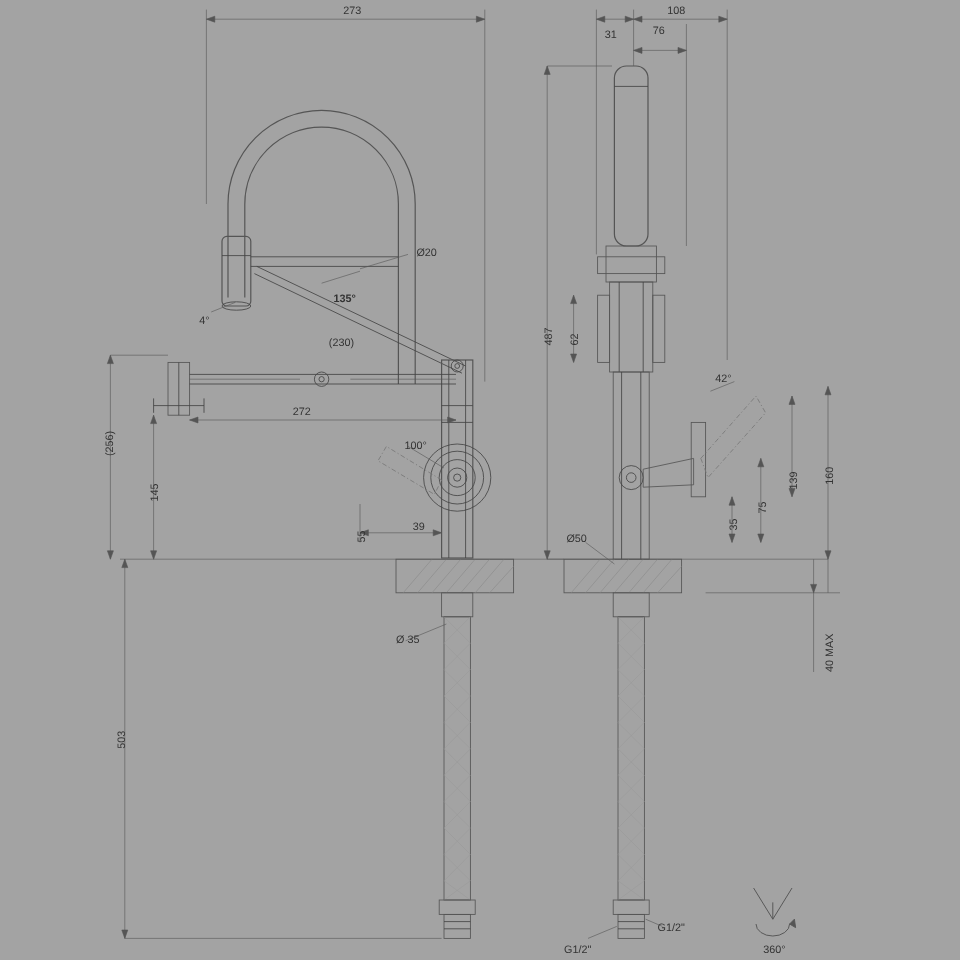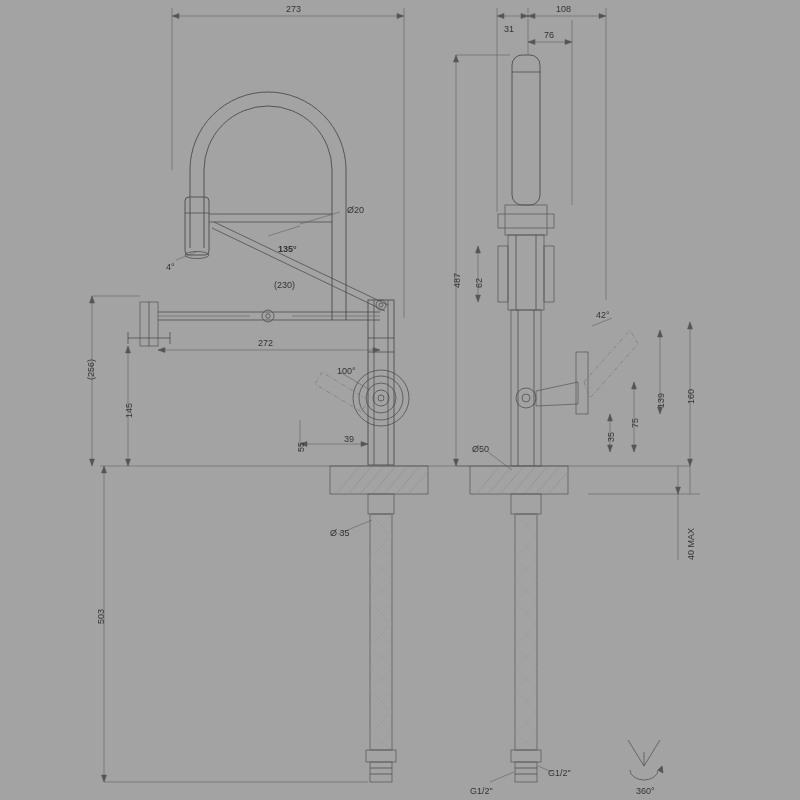--- a/index.html
+++ b/index.html
@@ -259,32 +259,32 @@
       <path d="M658 770 l4 -4 l1 7 z" fill="#555"></path>
     </g>
   </g>
 </svg>
 
 <div class="lbl" style="left:286px;top:4px;">273</div>
 <div class="lbl" style="left:347px;top:205px;">Ø20</div>
 <div class="lbl" style="left:278px;top:244px;font-weight:bold;">135°</div>
 <div class="lbl" style="left:166px;top:262px;">4°</div>
 <div class="lbl" style="left:254px;top:280px;padding-left:20px;">(230)</div>
-<div class="lbl" style="left:258px;top:338px;">272</div>
+<div class="lbl" style="left:244px;top:338px;">272</div>
 <div class="lbl" style="left:337px;top:366px;">100°</div>
 <div class="lbl rot" style="left:86px;top:380px;">(256)</div>
 <div class="lbl rot" style="left:124px;top:418px;">145</div>
 <div class="lbl rot" style="left:296px;top:452px;">55</div>
 <div class="lbl" style="left:344px;top:434px;">39</div>
 <div class="lbl" style="left:330px;top:528px;">Ø 35</div>
 <div class="lbl rot" style="left:96px;top:624px;">503</div>
 
 <div class="lbl" style="left:504px;top:12px;margin-top:12px;">31</div>
 <div class="lbl" style="left:556px;top:4px;">108</div>
-<div class="lbl" style="left:544px;top:30px;">76</div>
+<div class="lbl" style="left:544px;top:20px;">76</div>
 <div class="lbl rot" style="left:452px;top:288px;">487</div>
 <div class="lbl rot" style="left:474px;top:288px;">62</div>
 <div class="lbl" style="left:596px;top:310px;">42°</div>
 <div class="lbl rot" style="left:686px;top:404px;">160</div>
 <div class="lbl rot" style="left:656px;top:408px;">139</div>
 <div class="lbl rot" style="left:630px;top:428px;">75</div>
 <div class="lbl rot" style="left:606px;top:442px;">35</div>
 <div class="lbl" style="left:472px;top:444px;">Ø50</div>
 <div class="lbl rot" style="left:686px;top:560px;">40 MAX</div>
 

